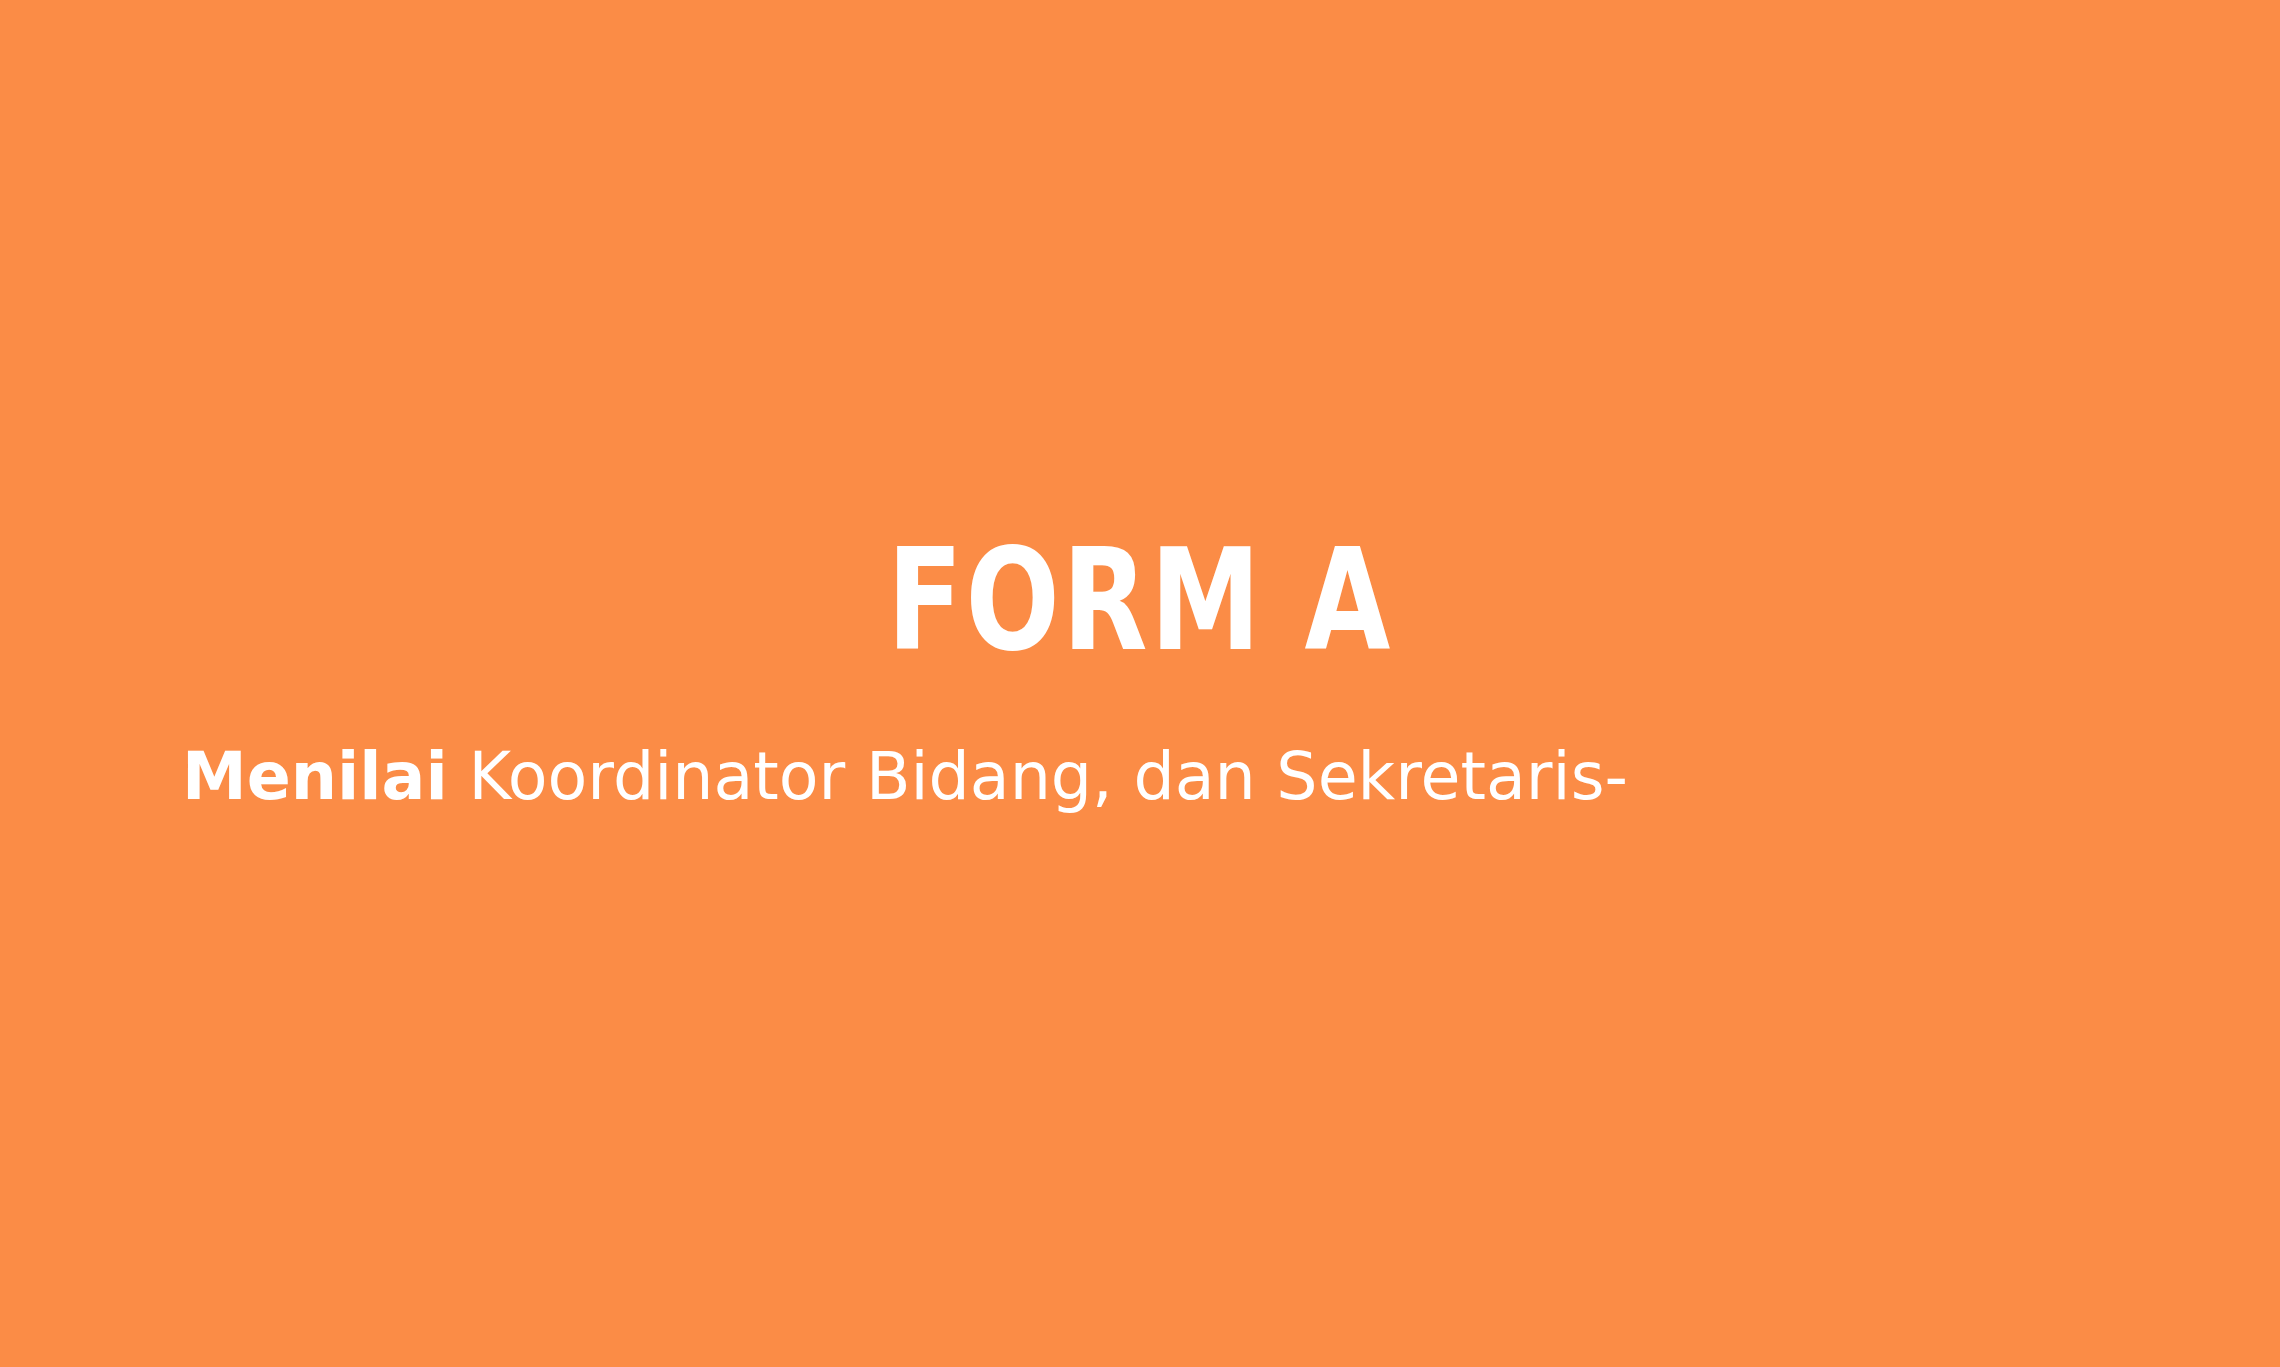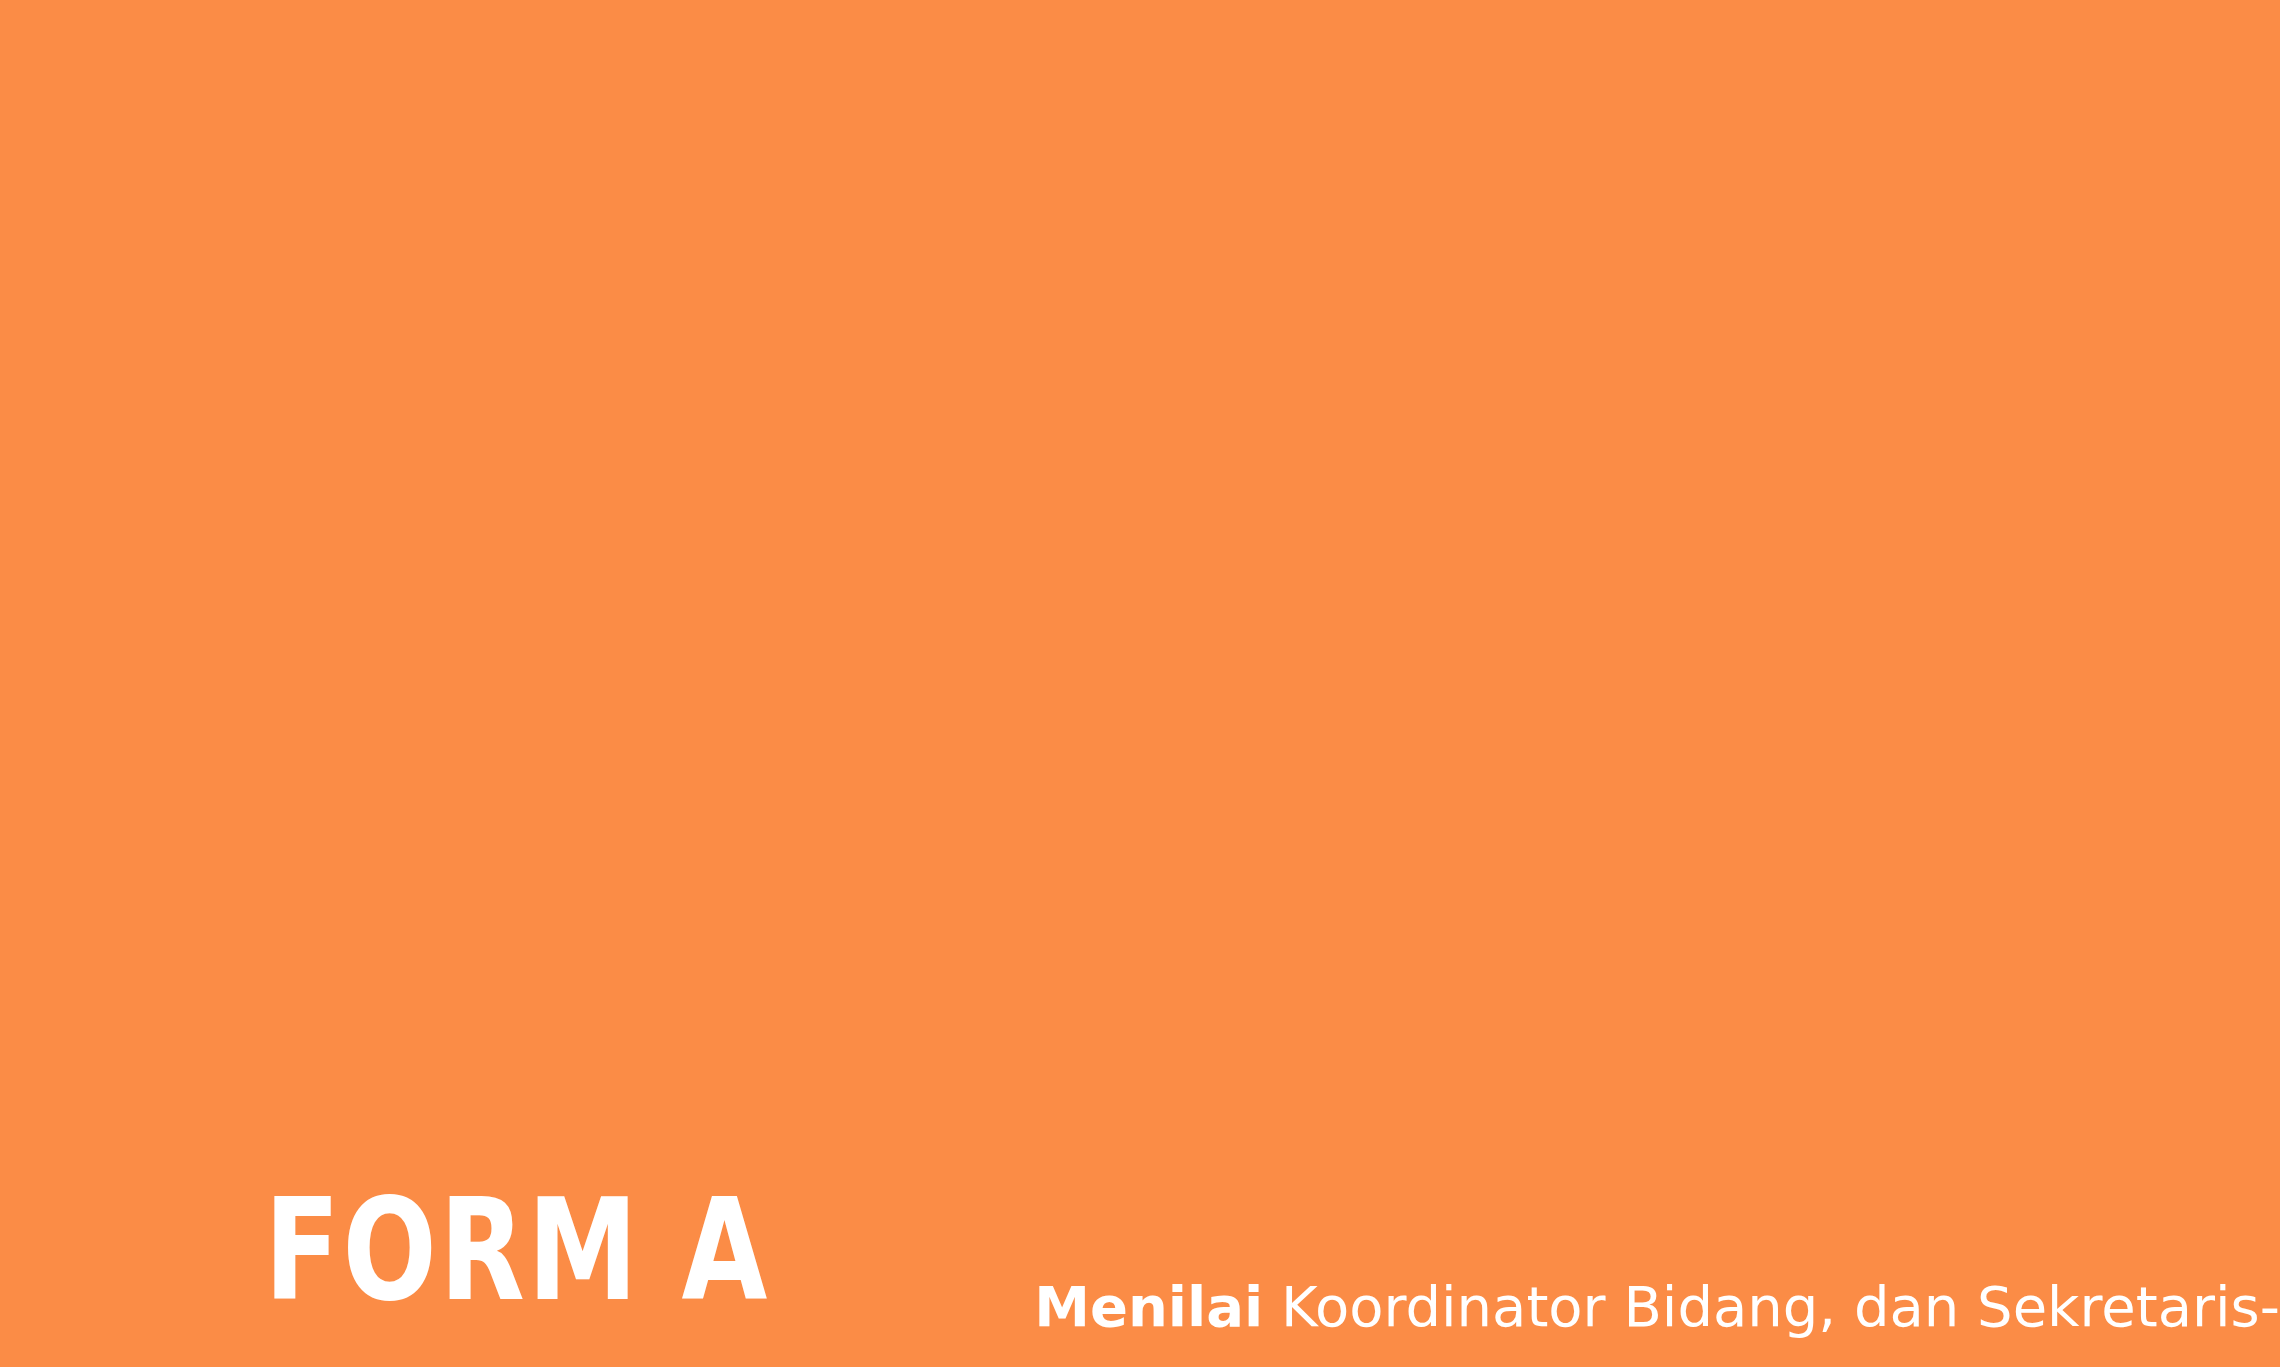--- a/index.html
+++ b/index.html
@@ -27,22 +27,22 @@
   }
 
   
   .content {
     position: absolute;
     left: 0;
     top: 0;
     width: 2280px;
     height: 1367px;
     display: flex;
-    flex-direction: row;
-    align-items: flex-end;
+    flex-direction: column;
+    align-items: flex-start;
     justify-content: center;
   }
 
   
   .title-block {
     width: 100%;
     text-align: center;
     margin: 0 0 46px 0;
   }
 
@@ -66,21 +66,21 @@
   
   .subtitle-block {
     width: 1810px;
     text-align: center;
     color: #ffffff;
   }
 
   .subtitle-line {
     display: block;
     font-family: "DejaVu Sans", "Liberation Sans", sans-serif;
-    font-size: 56px;
+    font-size: 65px;
     font-weight: 400;
     line-height: 120px;
     letter-spacing: 0px;
     white-space: nowrap;
   }
 
   .subtitle-line .em {
     font-weight: 700;
   }
 </style>

